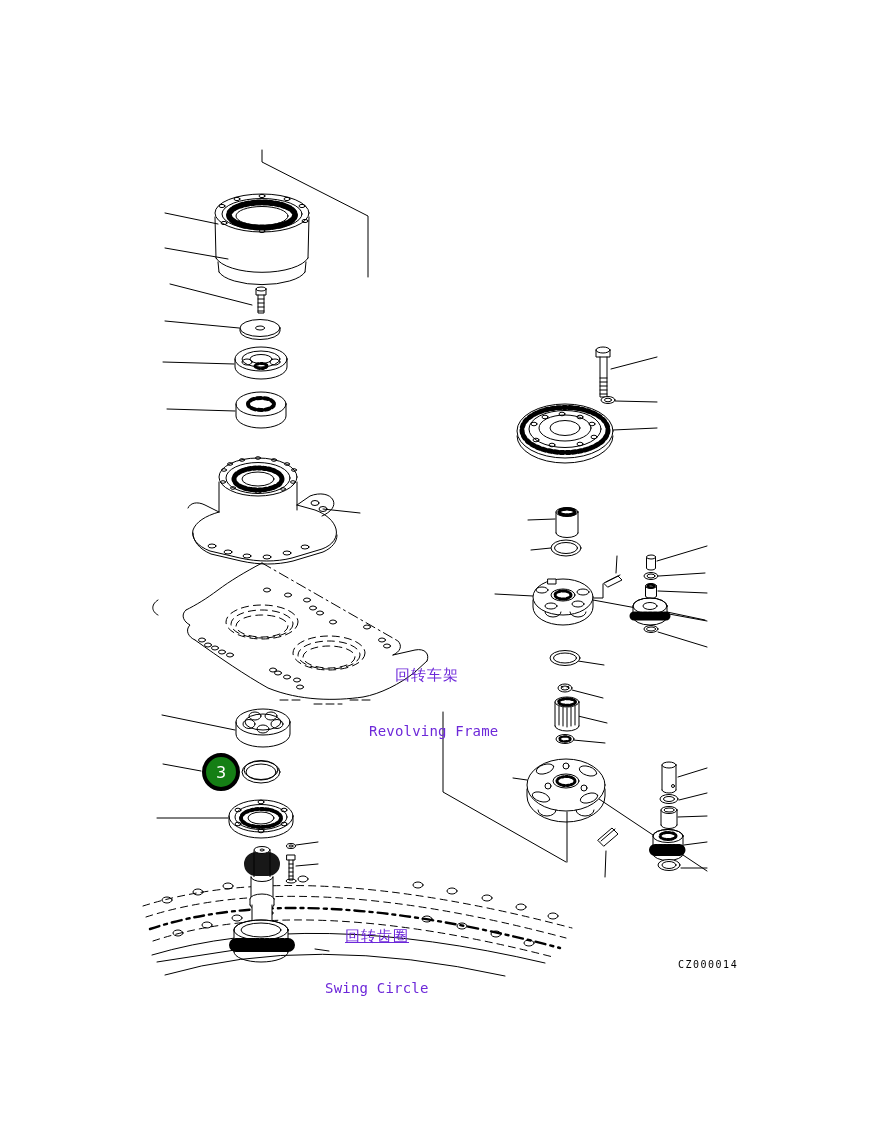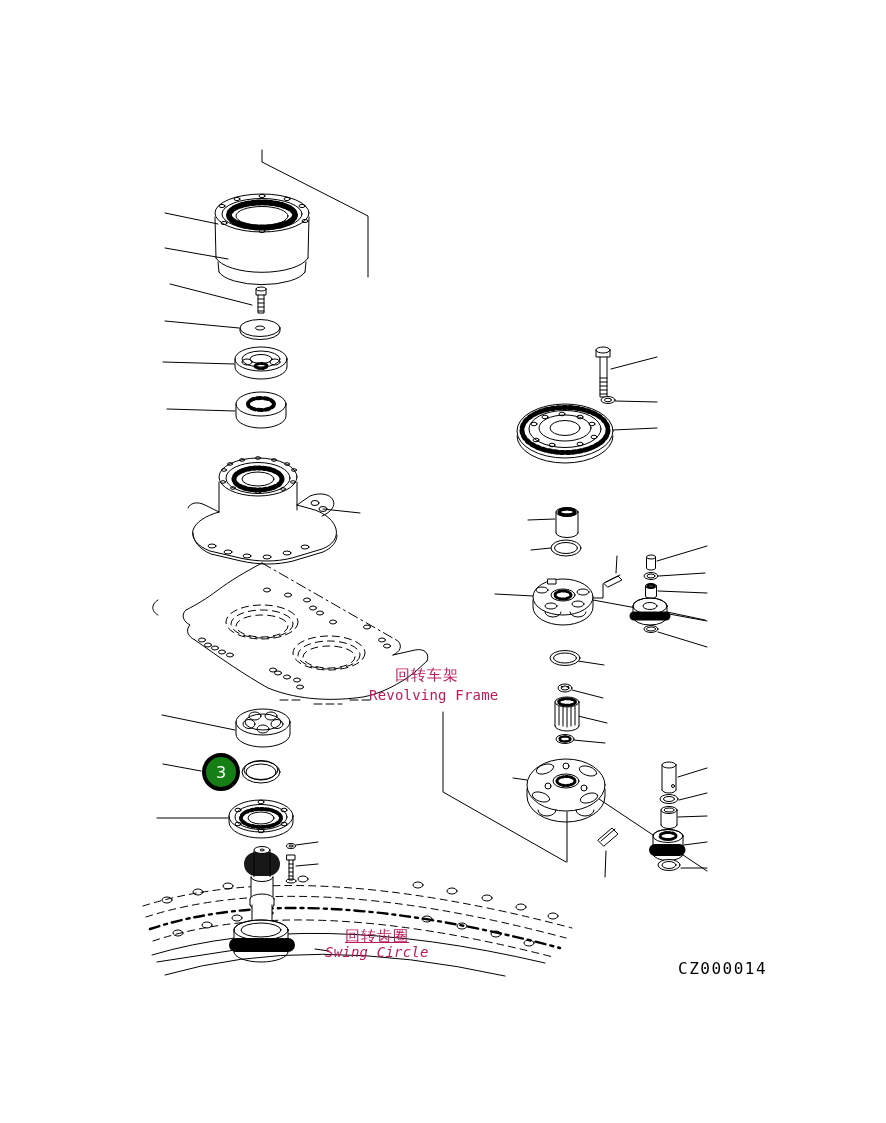--- a/index.html
+++ b/index.html
@@ -1,22 +1,22 @@
 <!DOCTYPE html>
 <html><head>
 <meta charset="utf-8">
 <style>
   html,body{margin:0;padding:0;background:#fff;}
   .page{position:relative;width:886px;height:1123px;background:#fff;overflow:hidden;
         font-family:"DejaVu Sans Mono", monospace;color:#000;}
   .drawing{position:absolute;left:0;top:0;}
-  .lbl{position:absolute;white-space:nowrap;color:#be185d;}
+  .lbl{position:absolute;white-space:nowrap;color:#6d28d9;}
   .lbl-zh{font-size:15px;letter-spacing:1px;}
-  .lbl-en{font-size:14px;letter-spacing:0.2px;}
-  .code{position:absolute;font-size:16px;letter-spacing:1.5px;}
+  .lbl-en{font-size:14px;letter-spacing:0.2px;margin-top:36px;}
+  .code{position:absolute;font-size:10px;letter-spacing:1.5px;}
   .callout{position:absolute;width:30px;height:30px;border:4px solid #000;border-radius:50%;
            background:#157f15;display:flex;align-items:center;justify-content:center;
            cursor:pointer;}
   .callout span{color:#fff;font-size:16px;font-family:"DejaVu Sans", sans-serif;}
   svg *{vector-effect:non-scaling-stroke;}
 </style>
 </head>
 <body>
 
 <div class="page">
@@ -403,16 +403,16 @@
   </svg>
 
   <div class="callout" style="left: 202px; top: 753px; background: rgb(21, 127, 21); border-color: rgb(0, 0, 0);">
     <span style="color: rgb(255, 255, 255);">3</span>
   </div>
 
   <div class="lbl lbl-zh" style="left:395px;top:666px;">回转车架</div>
   <div class="lbl lbl-en" style="left:369px;top:687px;">Revolving Frame</div>
 
   <div class="lbl lbl-zh" style="left:345px;top:927px;text-decoration:underline;">回转齿圈</div>
-  <div class="lbl lbl-en" style="left:325px;top:944px;font-style:italic;">Swing Circle</div>
+  <div class="lbl lbl-en" style="left:325px;top:944px;">Swing Circle</div>
 
   <div class="code" style="left:678px;top:959px;">CZ000014</div>
 </div>
 
 </body></html>

